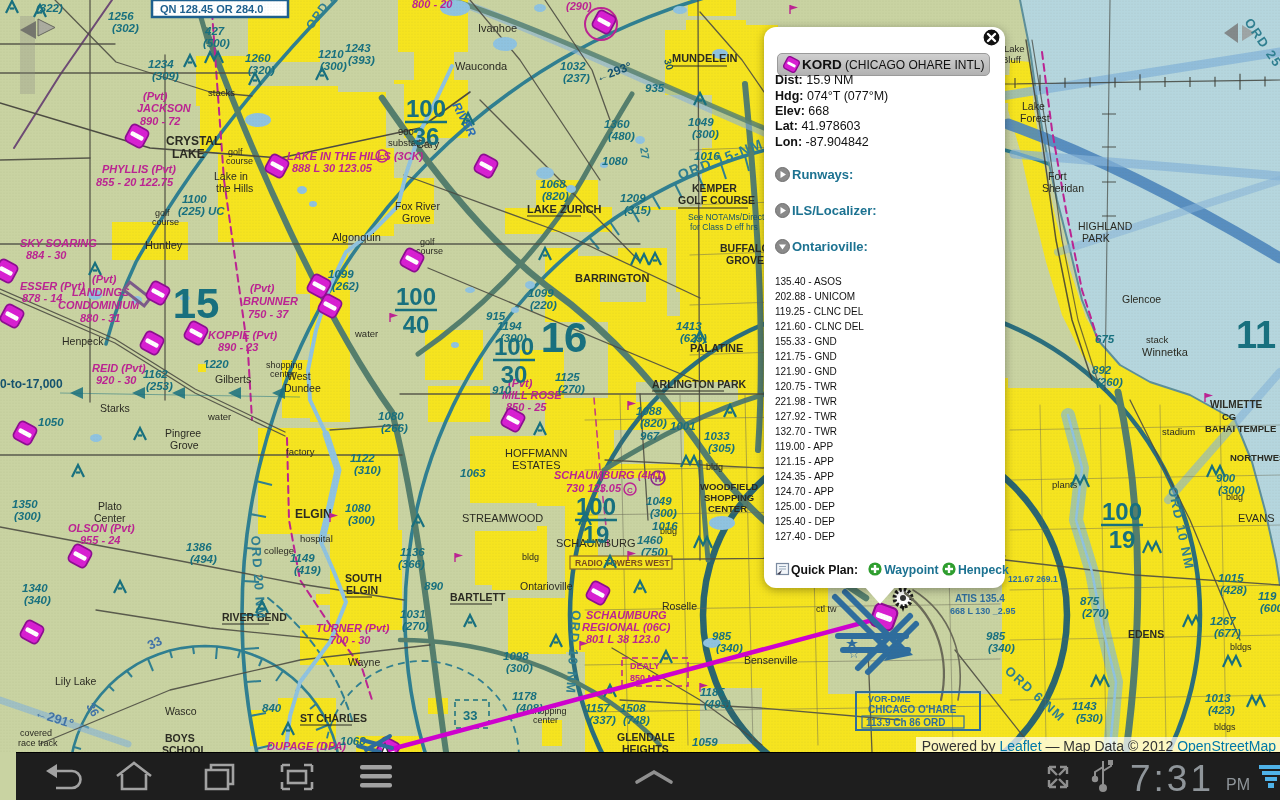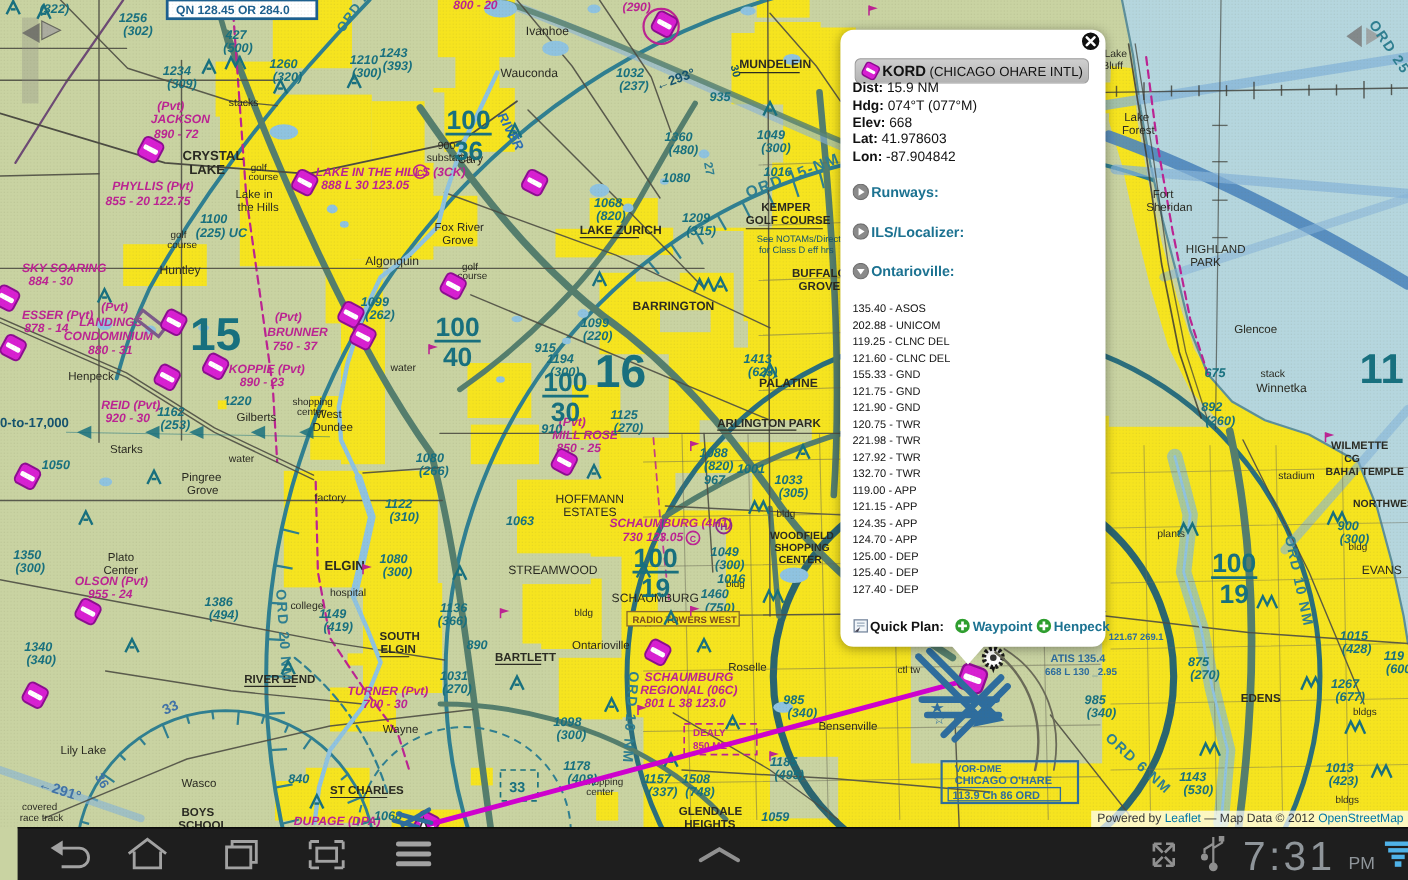--- a/index.html
+++ b/index.html
@@ -9,21 +9,21 @@
 #phead{position:absolute;left:13px;top:26px;width:213px;height:23px;background:linear-gradient(#cfcfcf,#b2b2b2);border-radius:5px;border:1px solid #9a9a9a;font-size:12px;color:#111;line-height:22px;padding-left:5px;white-space:nowrap}
 #phead b{font-size:13.5px}
 #pclose{position:absolute;right:4px;top:1px}
 #pbody{position:absolute;left:11px;top:46px;width:215px;font-size:12.5px;color:#111}
 .pl{line-height:15.2px;margin-top:0.2px}
 .pl b{font-weight:bold}
 .plink a{color:#1c7291;font-weight:bold;font-size:13px;margin-left:2px}
 .fq{line-height:15px;font-size:10px}
 #qp{position:absolute;left:0px;top:488px;width:230px;font-size:12.2px;white-space:nowrap}
 #qp a{color:#1c7291;font-weight:bold;margin-left:2px;font-size:12.2px}
-#attr{position:absolute;right:0;top:737px;height:15px;background:rgba(255,255,255,0.72);font-size:11px;color:#333;padding:1px 4px 0 6px;white-space:nowrap}
+#attr{position:absolute;right:0;top:737px;height:15px;background:rgba(255,255,255,0.72);font-size:14px;color:#333;padding:1px 4px 0 6px;white-space:nowrap}
 #attr .alink{color:#0078a8}
 #nav{position:absolute;left:16px;top:752px;width:1280px;height:48px;background:#1e1e1e;border-top:1px solid #000}
 </style></head>
 <body>
 <div id="stage">
     <svg id="map" width="1280" height="800" viewBox="0 0 1280 800">
       <defs>
         <pattern id="ht" width="3" height="3" patternUnits="userSpaceOnUse">
           <rect width="3" height="3" fill="none"></rect>
           <circle cx="1" cy="1" r="0.55" fill="#5a5a40" opacity="0.13"></circle>

